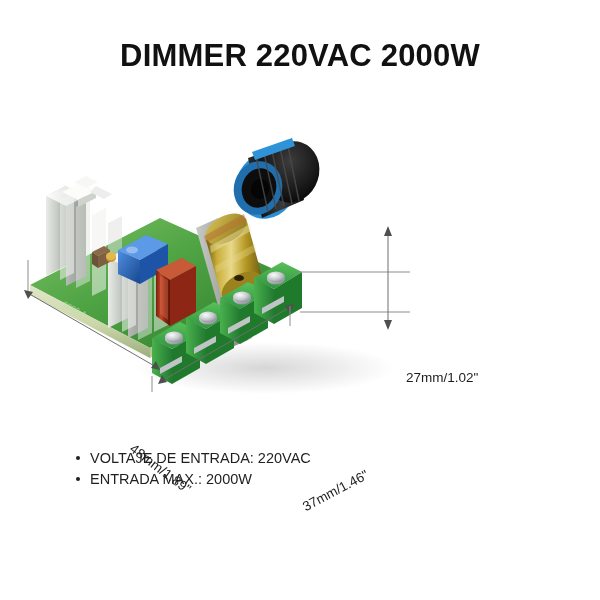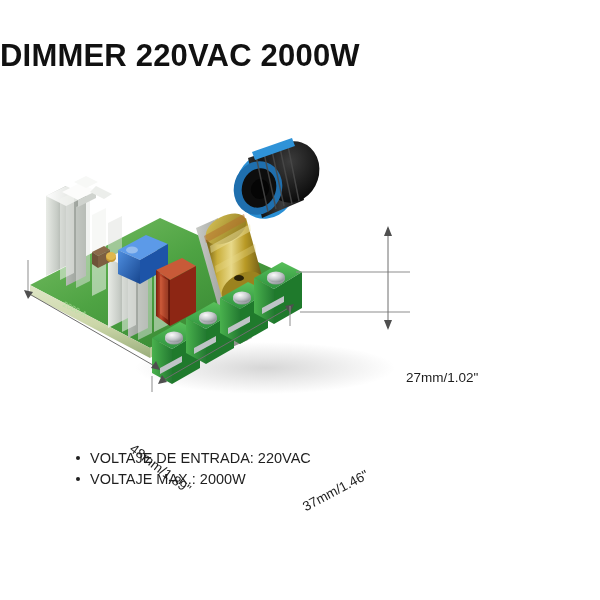--- a/index.html
+++ b/index.html
@@ -15,21 +15,21 @@
     font-family: "Liberation Sans", sans-serif;
     color: #1a1a1a;
   }
 
   
   #product-title {
     position: absolute;
     top: 38px;
     left: 0;
     width: 600px;
-    text-align: left;
+    text-align: center;
     font-size: 31px;
     font-weight: 700;
     letter-spacing: 0.2px;
     color: #111111;
     font-family: "Liberation Sans", sans-serif;
   }
 
   
   #product-figure {
     position: absolute;
@@ -380,14 +380,14 @@
     </g>
   </svg>
 
   <div class="dim-label" id="dim-label-height">27mm/1.02"</div>
   <div class="dim-label" id="dim-label-width">48mm/1.89"</div>
   <div class="dim-label" id="dim-label-depth">37mm/1.46"</div>
 </div>
 
 <ul id="specs-list">
   <li>VOLTAJE DE ENTRADA: 220VAC</li>
-  <li>VOLTAJE MAX.: 2000W</li>
+  <li>ENTRADA MAX.: 2000W</li>
 </ul>
 
 </body></html>

